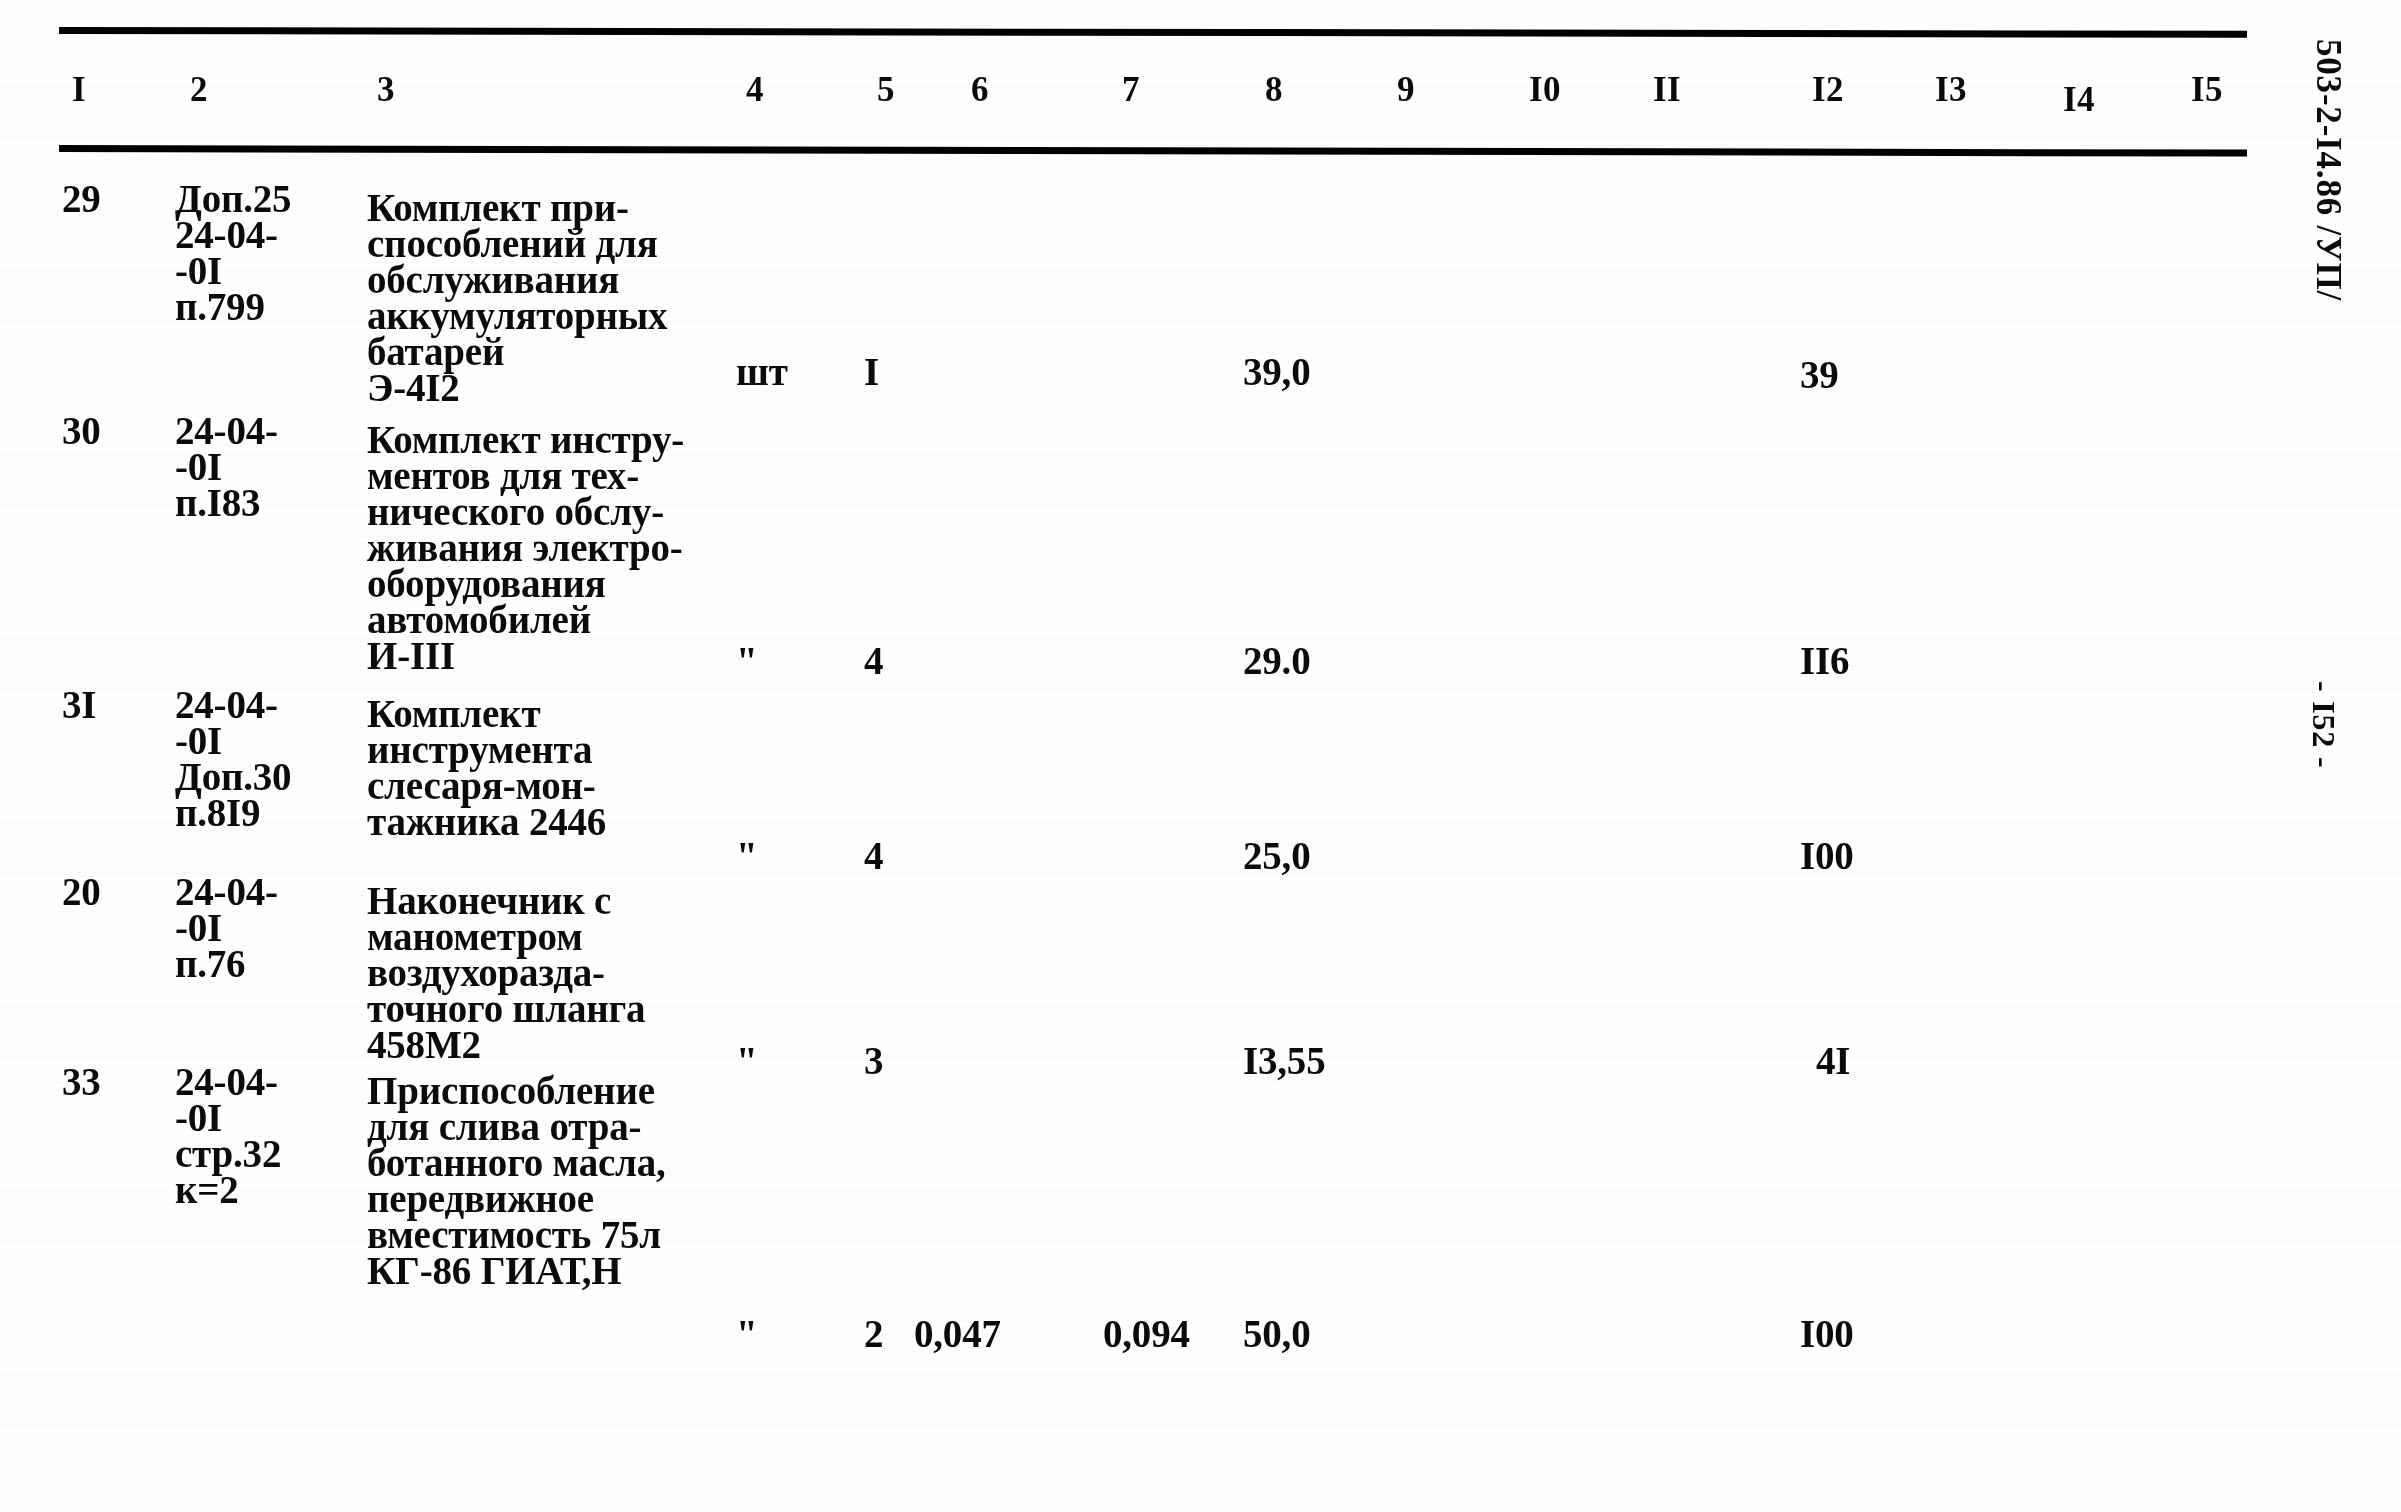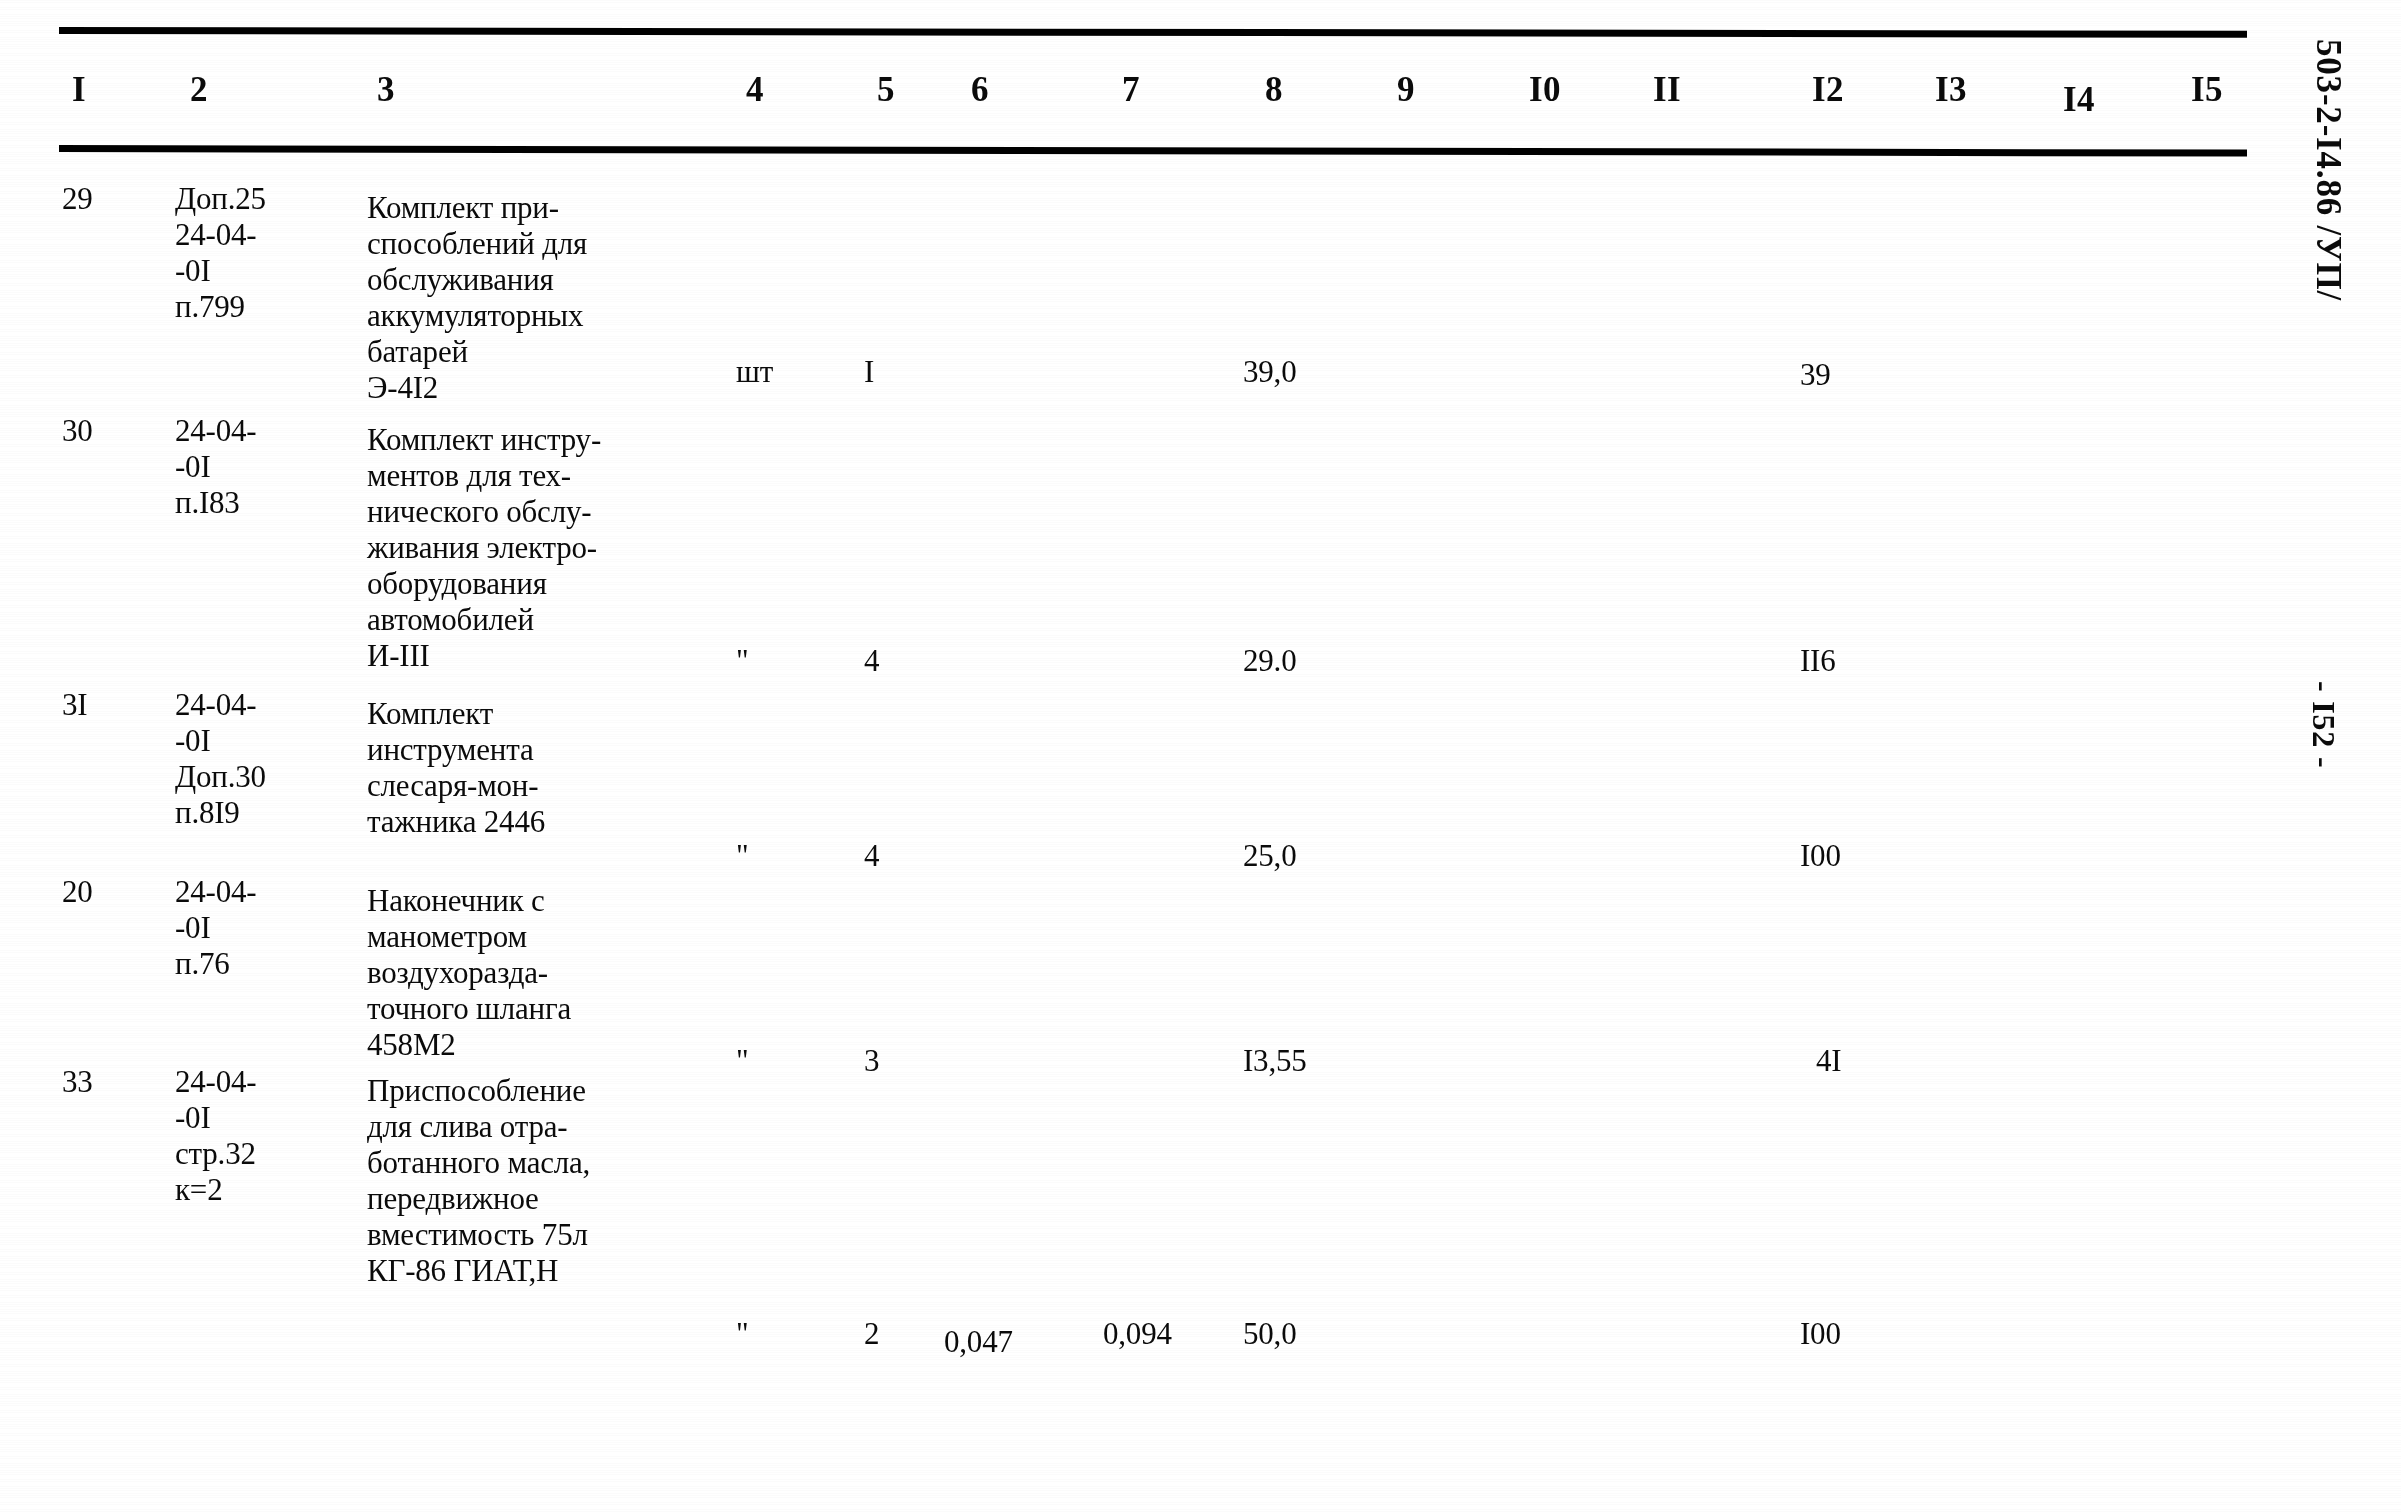--- a/index.html
+++ b/index.html
@@ -63,35 +63,35 @@
     left: 0;
     width: 2401px;
   }
   .data-row {
     position: relative;
     width: 2401px;
   }
 
   .cell {
     position: absolute;
-    font-size: 31px;
-    font-weight: 400;
+    font-size: 39px;
+    font-weight: 700;
     line-height: 36px;
     white-space: pre;
     font-family: "Liberation Serif", "DejaVu Serif", serif;
     letter-spacing: -0.2px;
   }
   .cell .ln { display: block; }
 
   .c-no      { left: 62px;  }
   .c-code    { left: 175px; }
   .c-desc    { left: 367px; margin-top: 9px; }
   .c-unit    { left: 736px; text-align: left; }
   .c-qty     { left: 864px;}
-  .c-v6      { left: 944px; margin-top: 8px;}
+  .c-v6      { left: 914px;}
   .c-v7      { left: 1103px;}
   .c-v8      { left: 1243px;}
   .c-v12     { left: 1800px;}
 
   
   .v-text {
     position: absolute;
     font-size: 35px;
     font-weight: 700;
     white-space: pre;

